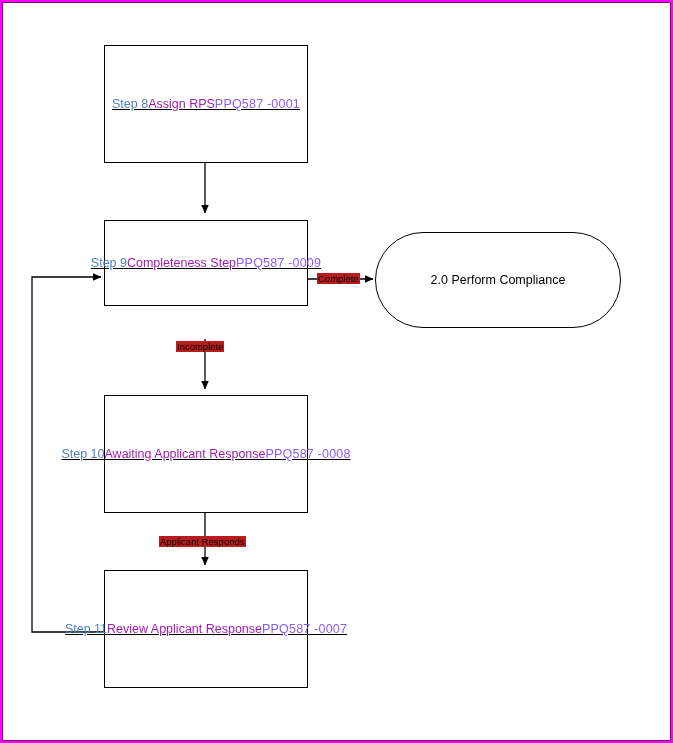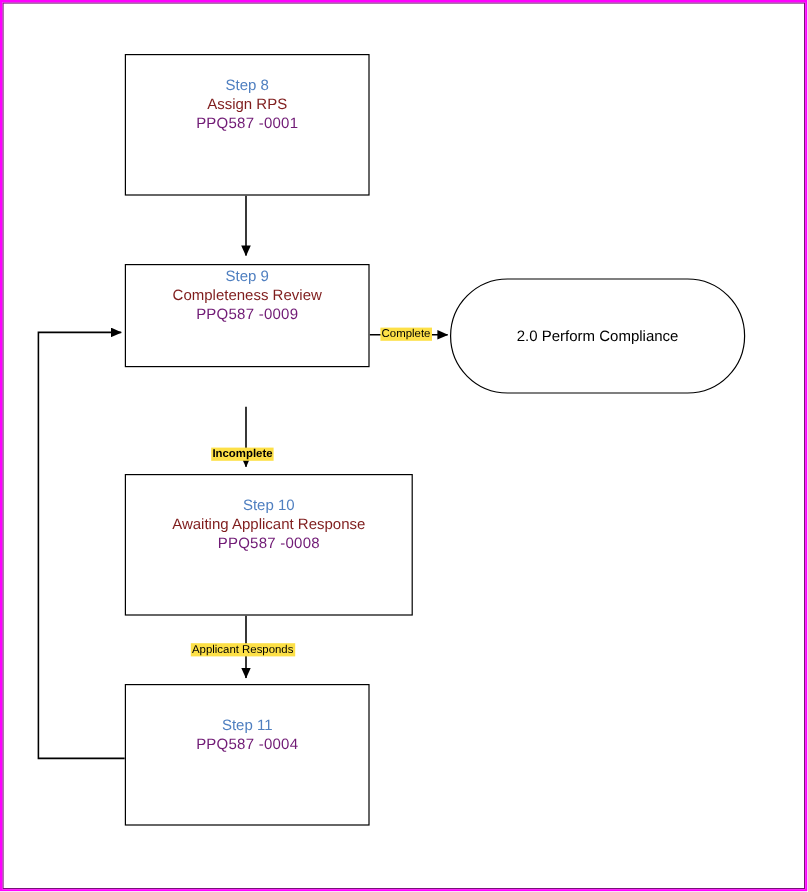--- a/index.html
+++ b/index.html
@@ -40,66 +40,67 @@
     left: 0; top: 0;
     width: 673px;
     height: 743px;
   }
   .node-box {
     position: absolute;
     box-sizing: border-box;
     border: 1.3px solid #000000;
     background: #ffffff;
     display: flex;
-    flex-direction: column;
+    flex-direction: row;
     align-items: center;
     justify-content: center;
+    text-decoration: underline;
   }
   .node-round {
     position: absolute;
     box-sizing: border-box;
     border: 1.3px solid #000000;
     background: #ffffff;
     display: flex;
     flex-direction: row;
     align-items: center;
     justify-content: center;
   }
   .step-label {
     color: #4f7fc0;
     font-size: 12.5px;
     line-height: 16px;
     white-space: nowrap;
   }
   .node-title {
-    color: #7f1d1d;
+    color: #a21caf;
     font-size: 12.5px;
     line-height: 16px;
     white-space: nowrap;
   }
   .node-code {
-    color: #701a75;
+    color: #8b5cf6;
     font-size: 12.5px;
     line-height: 16px;
     white-space: nowrap;
     letter-spacing: 0.2px;
   }
   .round-line {
     color: #000000;
     font-size: 12.5px;
     line-height: 17px;
     white-space: nowrap;
   }
   .edge-label {
     position: absolute;
     color: #000000;
     font-size: 9.5px;
     line-height: 11px;
     white-space: nowrap;
-    background: #fde047;
+    background: #b91c1c;
     padding: 0 1px;
   }
 </style>
 </head>
 <body>
 
 <div id="canvas">
 
   <svg id="diagram-svg" viewBox="0 0 673 743" xmlns="http://www.w3.org/2000/svg">
     <defs>
@@ -121,43 +122,44 @@
 
   <div class="node-box" style="left:104px; top:45px; width:204px; height:118px;">
     <div class="step-label">Step 8</div>
     <div class="node-title">Assign RPS</div>
     <div class="node-code">PPQ587 -0001</div>
     <div style="height:34px;"></div>
   </div>
 
   <div class="node-box" style="left:104px; top:220px; width:204px; height:86px;text-align:right;">
     <div class="step-label">Step 9</div>
-    <div class="node-title">Completeness Review</div>
+    <div class="node-title">Completeness Step</div>
     <div class="node-code">PPQ587 -0009</div>
     <div style="height:34px;"></div>
   </div>
 
-  <div class="node-box" style="left:104px; top:395px; width:240px; height:118px;">
+  <div class="node-box" style="left:104px; top:395px; width:204px; height:118px;">
     <div class="step-label">Step 10</div>
     <div class="node-title">Awaiting Applicant Response</div>
     <div class="node-code">PPQ587 -0008</div>
     <div style="height:34px;"></div>
   </div>
 
   <div class="node-box" style="left:104px; top:570px; width:204px; height:118px;">
     <div class="step-label">Step 11</div>
-    <div class="node-code">PPQ587 -0004</div>
+    <div class="node-title">Review Applicant Response</div>
+    <div class="node-code">PPQ587 -0007</div>
     <div style="height:34px;"></div>
   </div>
 
   <div class="node-round" style="left:375px; top:232px; width:246px; height:96px; border-radius:48px;">
     <div class="round-line">2.0 Perform Compliance</div>
   </div>
 
   <div class="edge-label" style="left:317px; top:273px;">Complete</div>
 
-  <div class="edge-label" style="left:176px; top:373px;font-weight:bold;">Incomplete</div>
+  <div class="edge-label" style="left:176px; top:341px;">Incomplete</div>
 
   <div class="edge-label" style="left:159px; top:536px;">Applicant Responds</div>
 
   <div id="frame-inner"></div>
   <div id="frame-outer"></div>
 </div>
 
 </body></html>

